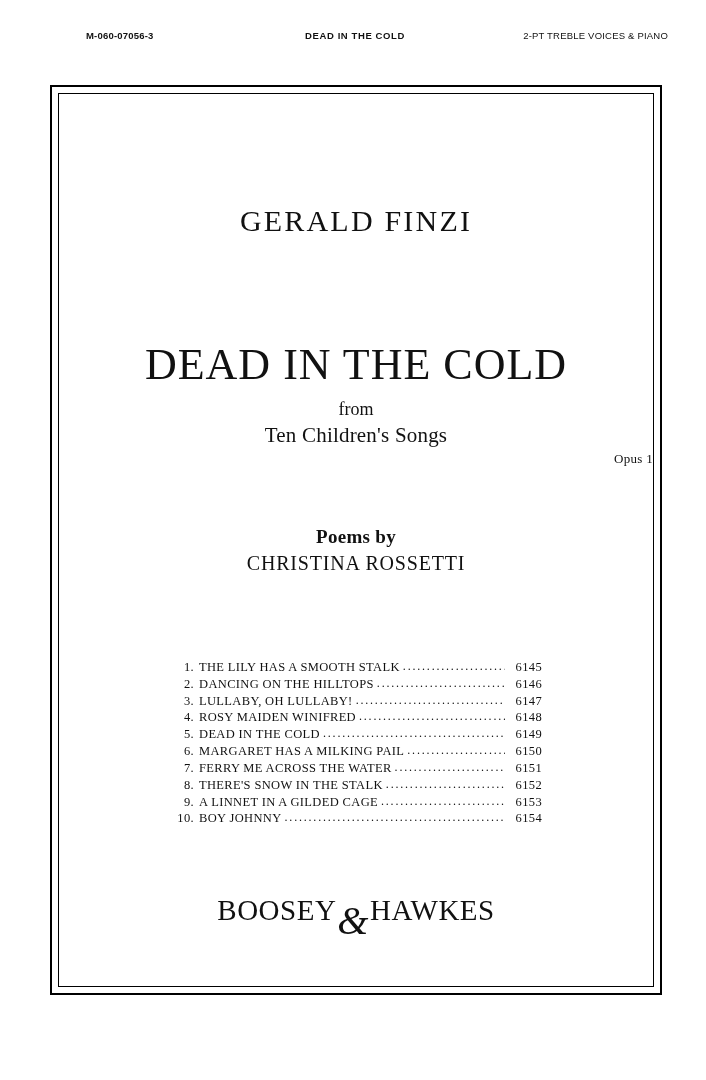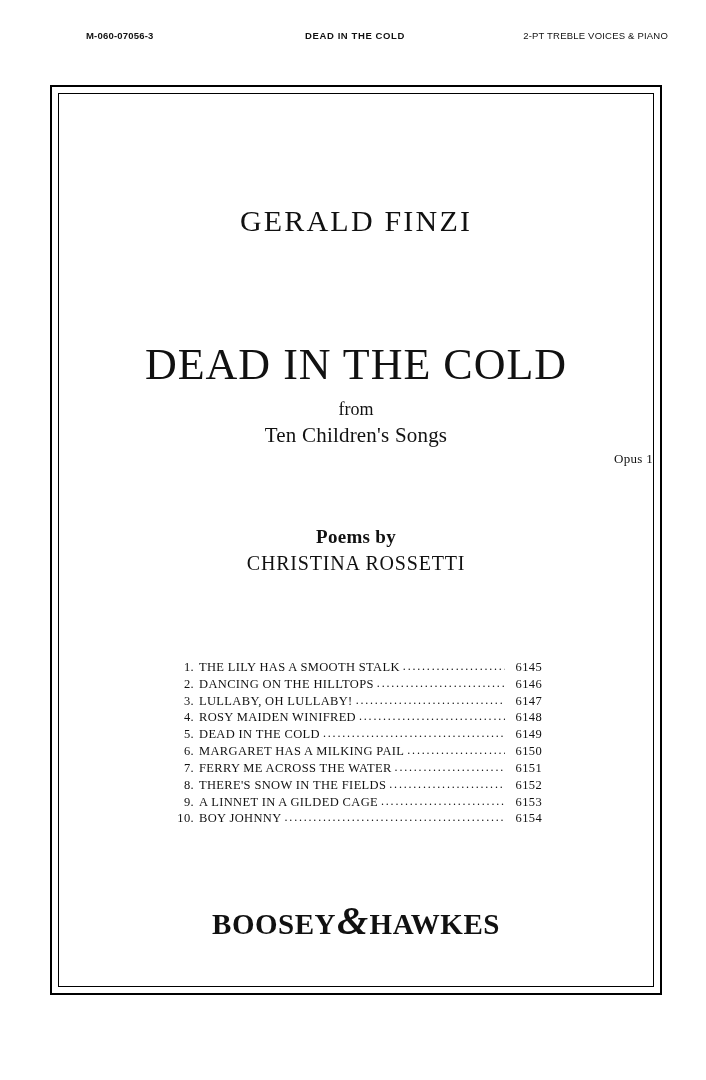--- a/index.html
+++ b/index.html
@@ -185,26 +185,26 @@
   
   .publisher {
     position: absolute;
     top: 800px;
     left: 0;
     width: 100%;
     text-align: center;
   }
   .publisher-mark {
     display: inline-flex;
-    align-items: flex-end;
+    align-items: flex-start;
     justify-content: center;
     font-family: "Liberation Serif", serif;
     font-size: 29px;
     letter-spacing: 0.5px;
-    font-weight: 700;
+    font-weight: 400;
   }
   .publisher-mark .amp {
     font-size: 40px;
     font-family: "Liberation Serif", serif;
     font-style: italic;
     position: relative;
     top: 3px;
     margin: 0 1px;
   }
 </style>
@@ -270,21 +270,21 @@
             <span class="toc-page">6150</span>
           </div>
           <div class="toc-row">
             <span class="toc-num">7.</span>
             <span class="toc-title">FERRY ME ACROSS THE WATER</span>
             <span class="toc-dots">........................................................................</span>
             <span class="toc-page">6151</span>
           </div>
           <div class="toc-row">
             <span class="toc-num">8.</span>
-            <span class="toc-title">THERE'S SNOW IN THE FIELDS</span>
+            <span class="toc-title">THERE'S SNOW IN THE STALK</span>
             <span class="toc-dots">........................................................................</span>
             <span class="toc-page">6152</span>
           </div>
           <div class="toc-row">
             <span class="toc-num">9.</span>
             <span class="toc-title">A LINNET IN A GILDED CAGE</span>
             <span class="toc-dots">........................................................................</span>
             <span class="toc-page">6153</span>
           </div>
           <div class="toc-row">

